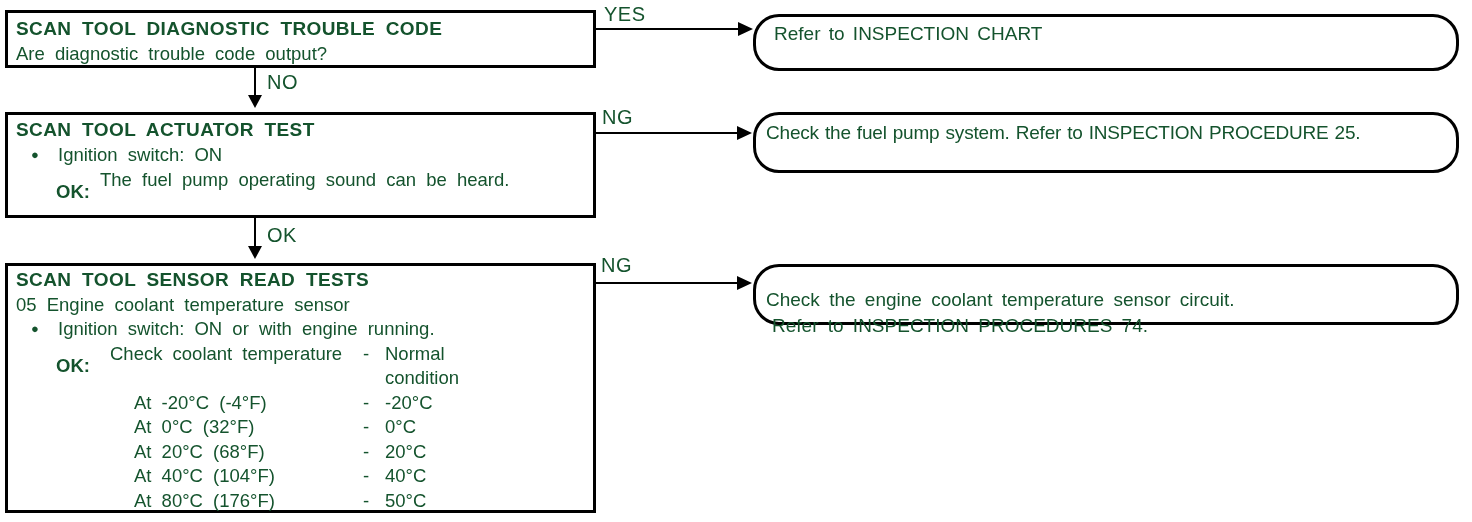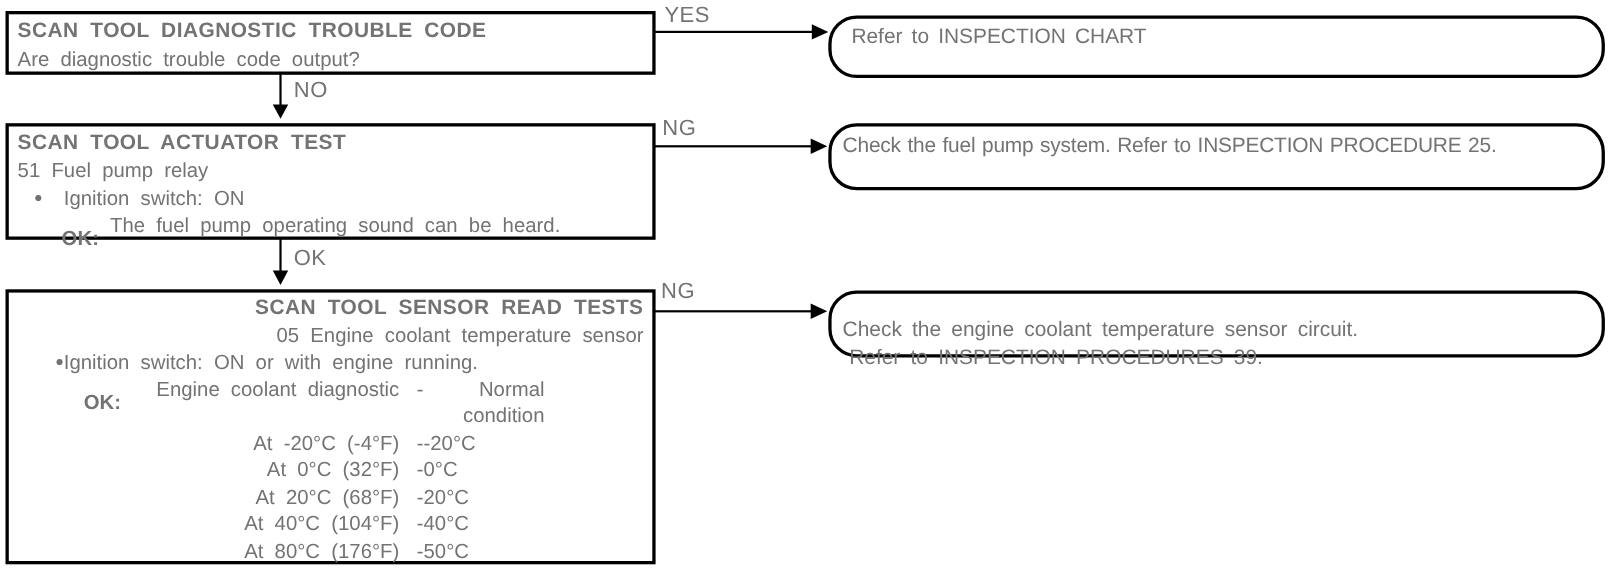--- a/index.html
+++ b/index.html
@@ -1,21 +1,21 @@
 <!DOCTYPE html>
 <html><head>
 <meta charset="utf-8">
 <style>
   html, body { margin: 0; padding: 0; background: #ffffff; }
   .canvas {
     position: relative;
     width: 1472px;
     height: 522px;
     background: #ffffff;
-    color: #737373;
+    color: #14532d;
     font-family: "Liberation Sans", sans-serif;
     overflow: hidden;
   }
   .box {
     position: absolute;
     border: 3px solid #000000;
     background: #ffffff;
     box-sizing: border-box;
   }
   
@@ -24,21 +24,21 @@
   .box-actuator { top: 112px; height: 106px; padding: 2px 8px; }
   .box-sensor   { top: 263px; height: 250px; padding: 2px 8px; }
   
   .rbox { left: 753px; width: 706px; border-radius: 26px; }
   .box-dtc-result      { top: 14px;  height: 57px; padding: 4px 12px; }
   .box-actuator-result { top: 112px; height: 61px; padding: 5px 10px; }
   .box-sensor-result   { top: 264px; height: 61px; padding: 20px 10px; }
 
   .t-bold { font-weight: bold; font-size: 19px; line-height: 25px; letter-spacing: 0.4px; word-spacing: 5px; white-space: nowrap; }
   .t-line { font-size: 18.5px; line-height: 25px; word-spacing: 5px; white-space: nowrap; }
-  .box-sensor .t-bold, .box-sensor .t-line { line-height: 24.5px; text-align: right; }
+  .box-sensor .t-bold, .box-sensor .t-line { line-height: 24.5px; }
 
   .bullet-row { display: flex; padding-left: 15px; }
   .bullet-glyph { width: 27px; font-size: 13px; line-height: 25px; }
   .box-sensor .bullet-glyph { line-height: 24.5px; }
 
   .ok-row2 { display: flex; padding-left: 40px; }
   .ok-label { font-weight: bold; margin-top: 12px; }
   .ok-row2 .ok-label { width: 44px; flex: none; }
 
   .ok-row3 { display: flex; padding-left: 40px; }
@@ -89,21 +89,20 @@
   <div class="box rbox box-dtc-result">
     <div class="r-line indent-sm">Refer to INSPECTION CHART</div>
   </div>
 
   <div class="vline" style="left:254px; top:67px; height:30px;"></div>
   <div class="arrow-down" style="left:248px; top:95px;"></div>
   <div class="branch-label" style="left:267px; top:71px;">NO</div>
 
   <div class="box lbox box-actuator">
     <div class="t-bold">SCAN TOOL ACTUATOR TEST</div>
-    <div class="t-line">51 Fuel pump relay</div>
     <div class="t-line bullet-row">
       <span class="bullet-glyph">●</span>
       <span>Ignition switch: ON</span>
     </div>
     <div class="t-line ok-row2">
       <span class="ok-label">OK:</span>
       <span>The fuel pump operating sound can be heard.</span>
     </div>
   </div>
 
@@ -121,21 +120,21 @@
 
   <div class="box lbox box-sensor">
     <div class="t-bold">SCAN TOOL SENSOR READ TESTS</div>
     <div class="t-line">05 Engine coolant temperature sensor</div>
     <div class="t-line bullet-row">
       <span class="bullet-glyph">●</span>
       <span>Ignition switch: ON or with engine running.</span>
     </div>
     <div class="t-line ok-row3">
       <span class="ok-label">OK:</span>
-      <span class="ok-text">Engine coolant diagnostic</span>
+      <span class="ok-text">Check coolant temperature</span>
       <span class="dash-col">-</span>
       <span class="result-col">Normal condition</span>
     </div>
     <div class="t-line temp-row">
       <span class="temp-label">At -20°C (-4°F)</span>
       <span class="dash-col">-</span>
       <span>-20°C</span>
     </div>
     <div class="t-line temp-row">
       <span class="temp-label">At 0°C (32°F)</span>
@@ -158,16 +157,16 @@
       <span>50°C</span>
     </div>
   </div>
 
   <div class="branch-label" style="left:601px; top:254px;">NG</div>
   <div class="hline" style="left:595px; top:282px; width:143px;"></div>
   <div class="arrow-right" style="left:737px; top:276px;"></div>
 
   <div class="box rbox box-sensor-result">
     <div class="r-line">Check the engine coolant temperature sensor circuit.</div>
-    <div class="r-line indent-sm">Refer to INSPECTION PROCEDURES 39.</div>
+    <div class="r-line indent-sm">Refer to INSPECTION PROCEDURES 74.</div>
   </div>
 
 </div>
 
 </body></html>

